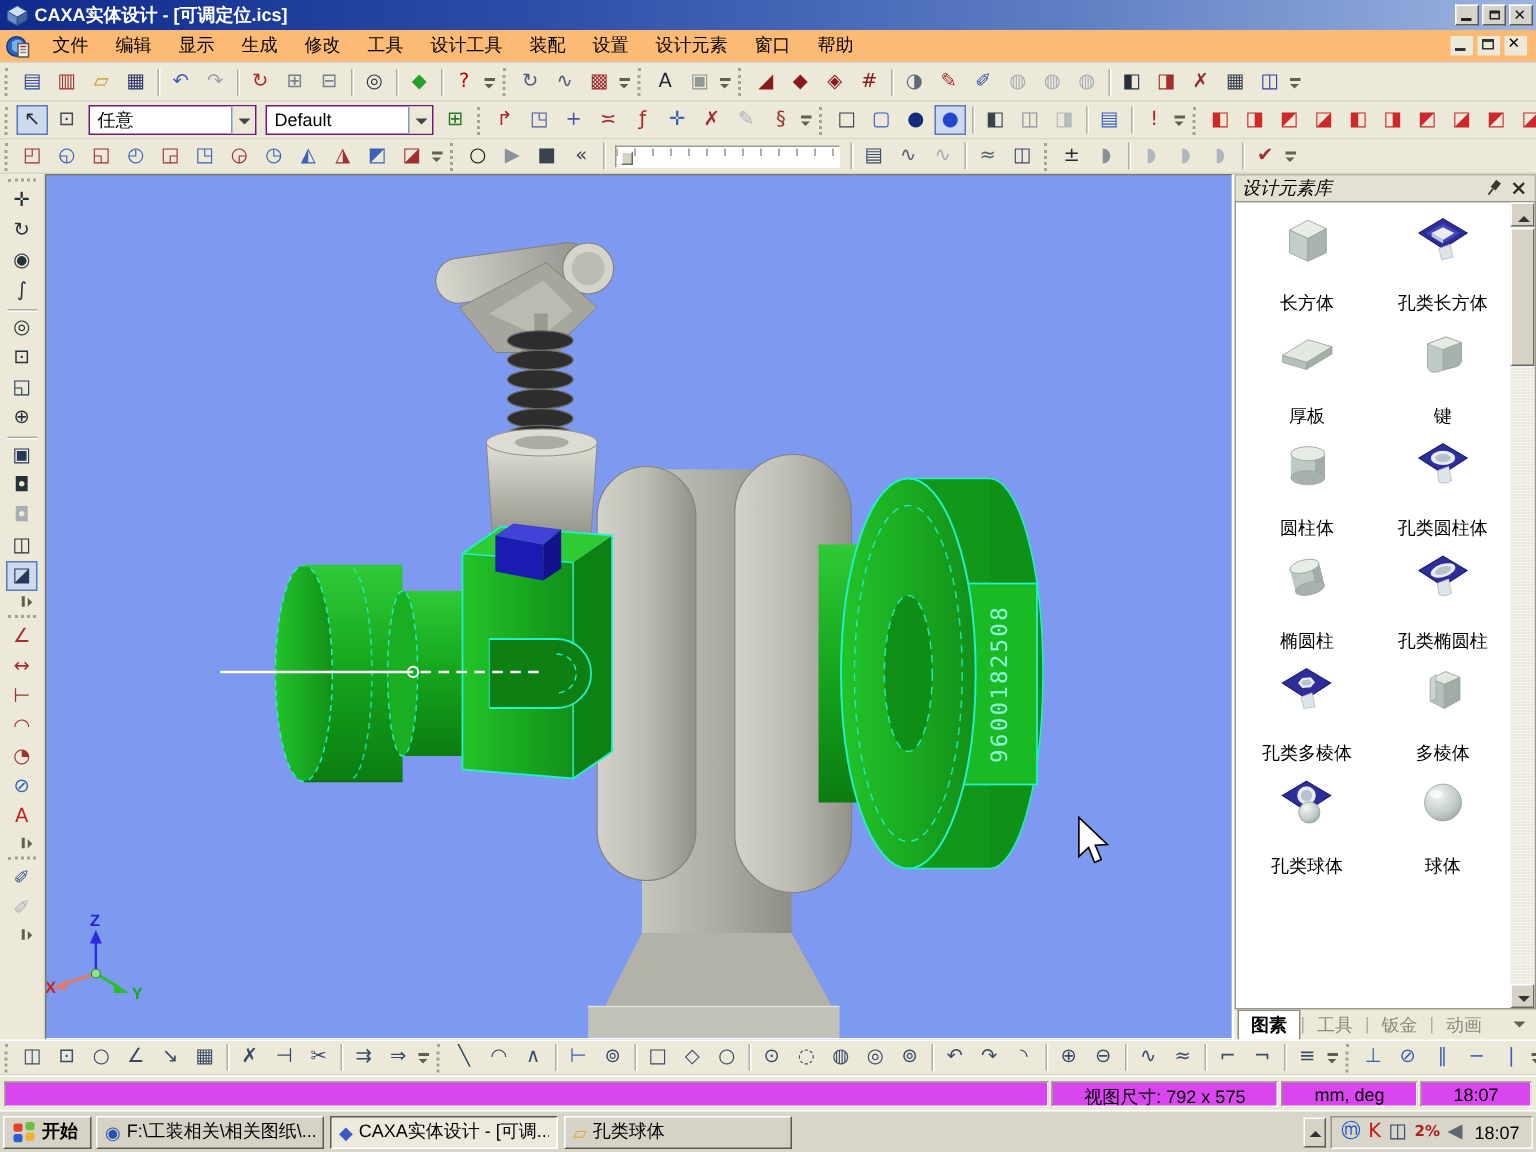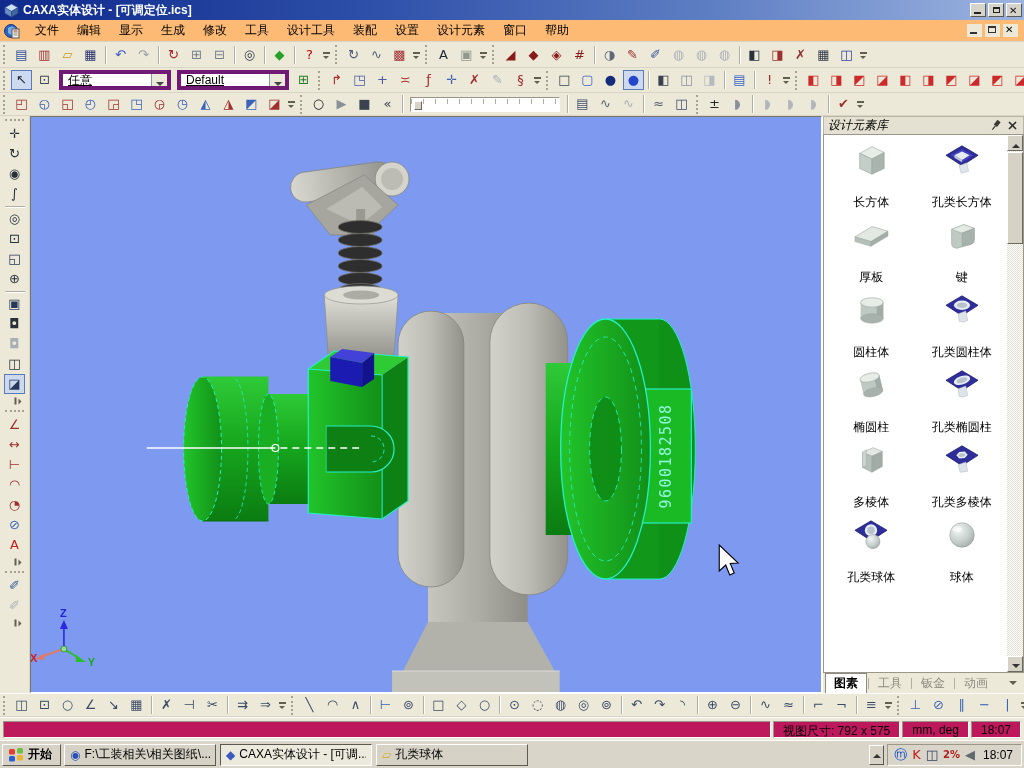--- a/index.html
+++ b/index.html
@@ -31,21 +31,21 @@
   .tbi{display:inline-flex;align-items:center;justify-content:center;width:21px;height:20px;margin:0 1px;
     font-family:"DejaVu Sans",sans-serif;font-size:13px;line-height:20px;border:1px solid transparent;flex:0 0 auto;}
   .tbi.pressed{border:1px solid #5a7ab8;background:#cdd9ef;}
   .grip{width:4px;height:19px;margin:0 3px;border-left:2px dotted #a5a193;flex:0 0 auto;}
   .grip-h{height:4px;width:19px;margin:2px auto 1px;border-top:2px dotted #a5a193;flex:0 0 auto;}
   .vsep{width:1px;height:18px;background:#b2aea2;box-shadow:1px 0 0 #fff;margin:0 3px;flex:0 0 auto;}
   .hsep{height:1px;width:20px;background:#b2aea2;box-shadow:0 1px 0 #fff;margin:2px auto;flex:0 0 auto;}
   .chev{width:11px;height:20px;position:relative;flex:0 0 auto;}
   .chev::before{content:"";position:absolute;left:2px;top:7px;width:7px;height:2px;background:#60604f;}
   .chev::after{content:"";position:absolute;left:2px;top:11px;border:3.5px solid transparent;border-top-color:#60604f;}
-  .dd{height:20px;background:#fff;border:4px solid #701a75;display:inline-flex;align-items:center;margin:0 3px;flex:0 0 auto;text-decoration:underline;}
+  .dd{height:20px;background:#fff;border:1px solid #701a75;display:inline-flex;align-items:center;margin:0 3px;flex:0 0 auto;}
   .dd-label{flex:1;padding:1px 5px;font-size:12px;overflow:hidden;white-space:nowrap;}
   .dd-btn{width:16px;height:100%;background:#ece9d8;border-left:1px solid #7f9db9;position:relative;}
   .dd-btn::after{content:"";position:absolute;left:4px;top:8px;border:4px solid transparent;border-top-color:#444;}
   .tb-slider{width:150px;height:15px;border:1px solid;border-color:#9a968a #fff #fff #9a968a;background:#fff;position:relative;margin:0 4px;flex:0 0 auto;
     background-image:repeating-linear-gradient(90deg,#b0aca0 0 1px,transparent 1px 12px);background-size:100% 5px;background-repeat:no-repeat;background-position:0 1px;}
   .sl-thumb{position:absolute;left:3px;top:3px;width:8px;height:9px;background:#d6d2c6;border:1px solid;border-color:#fff #6a6a62 #6a6a62 #fff;}
   
   .main{flex:1;display:flex;min-height:0;}
   .ltb{width:30px;flex:0 0 30px;background:#ece9d8;border-right:1px solid #d8d4c6;display:flex;flex-direction:column;align-items:center;overflow:hidden;padding-top:1px;}
   .ltb .tbi{margin:0;}
@@ -71,21 +71,21 @@
   .sc-btn.dn::after{top:7px;border-top-color:#333;}
   .sc-thumb{position:absolute;left:0;top:17px;width:16px;height:92px;background:#d6d2c6;border:1px solid;border-color:#fff #6a6a62 #6a6a62 #fff;}
   .panel-tabs{height:20px;flex:0 0 20px;display:flex;align-items:center;padding:1px 2px 0;background:#ece9d8;}
   .tab{padding:1px 8px;color:#8e8a7e;white-space:nowrap;}
   .tab.active{background:#fff;color:#000;border:1px solid #8e8a7e;border-bottom-color:#fff;font-weight:bold;}
   .tab-sep{width:1px;height:11px;background:#b2aea2;margin:0 1px;}
   .tabs-chev{margin-left:auto;margin-right:3px;width:11px;height:14px;position:relative;}
   .tabs-chev::after{content:"";position:absolute;left:1px;top:4px;border:4px solid transparent;border-top-color:#60604f;}
   
   .statusbar{height:23px;flex:0 0 23px;display:flex;align-items:center;gap:2px;background:#ece9d8;padding:2px 3px;border-top:1px solid #fff;}
-  .sb-panel{height:17px;border:1px solid;border-color:#9a968a #fff #fff #9a968a;background:#be185d;padding:1px 9px;white-space:nowrap;font-size:12px;}
+  .sb-panel{height:17px;border:1px solid;border-color:#9a968a #fff #fff #9a968a;background:#d946ef;padding:1px 21px;white-space:nowrap;font-size:12px;}
   .sb-main{flex:1;}
   
   .taskbar{height:28px;flex:0 0 28px;background:#d9d5c9;border-top:1px solid #fff;display:flex;align-items:center;padding:0 2px;gap:3px;}
   .startbtn{height:22px;display:flex;align-items:center;gap:4px;padding:0 8px 0 5px;background:#d6d2c6;
     border:1px solid;border-color:#fff #5a5a52 #5a5a52 #fff;font-weight:bold;font-size:12px;}
   .taskbtn{height:22px;width:152px;display:flex;align-items:center;gap:4px;padding:0 5px;background:#d6d2c6;
     border:1px solid;border-color:#fff #5a5a52 #5a5a52 #fff;font-size:12px;overflow:hidden;white-space:nowrap;}
   .taskbtn.active{border-color:#5a5a52 #fff #fff #5a5a52;background:#eceadd;}
   .taskbtn .tico{font-family:"DejaVu Sans",sans-serif;font-size:12px;flex:0 0 auto;}
   .taskbtn .tlabel{overflow:hidden;text-overflow:clip;white-space:nowrap;}
@@ -627,29 +627,29 @@
               <div class="lib-label">椭圆柱</div>
             </div>
             <div class="lib-item">
               <svg viewBox="0 0 40 36">
                 <use href="#sym-hole-ellcyl"></use>
               </svg>
               <div class="lib-label">孔类椭圆柱</div>
             </div>
             <div class="lib-item">
               <svg viewBox="0 0 40 36">
+                <use href="#sym-hole-prism"></use>
+              </svg>
+              <div class="lib-label">孔类多棱体</div>
+            </div>
+            <div class="lib-item">
+              <svg viewBox="0 0 40 36">
                 <use href="#sym-prism"></use>
               </svg>
               <div class="lib-label">多棱体</div>
-            </div>
-            <div class="lib-item">
-              <svg viewBox="0 0 40 36">
-                <use href="#sym-hole-prism"></use>
-              </svg>
-              <div class="lib-label">孔类多棱体</div>
             </div>
             <div class="lib-item">
               <svg viewBox="0 0 40 36">
                 <use href="#sym-hole-sphere"></use>
               </svg>
               <div class="lib-label">孔类球体</div>
             </div>
             <div class="lib-item">
               <svg viewBox="0 0 40 36">
                 <use href="#sym-sphere"></use>

